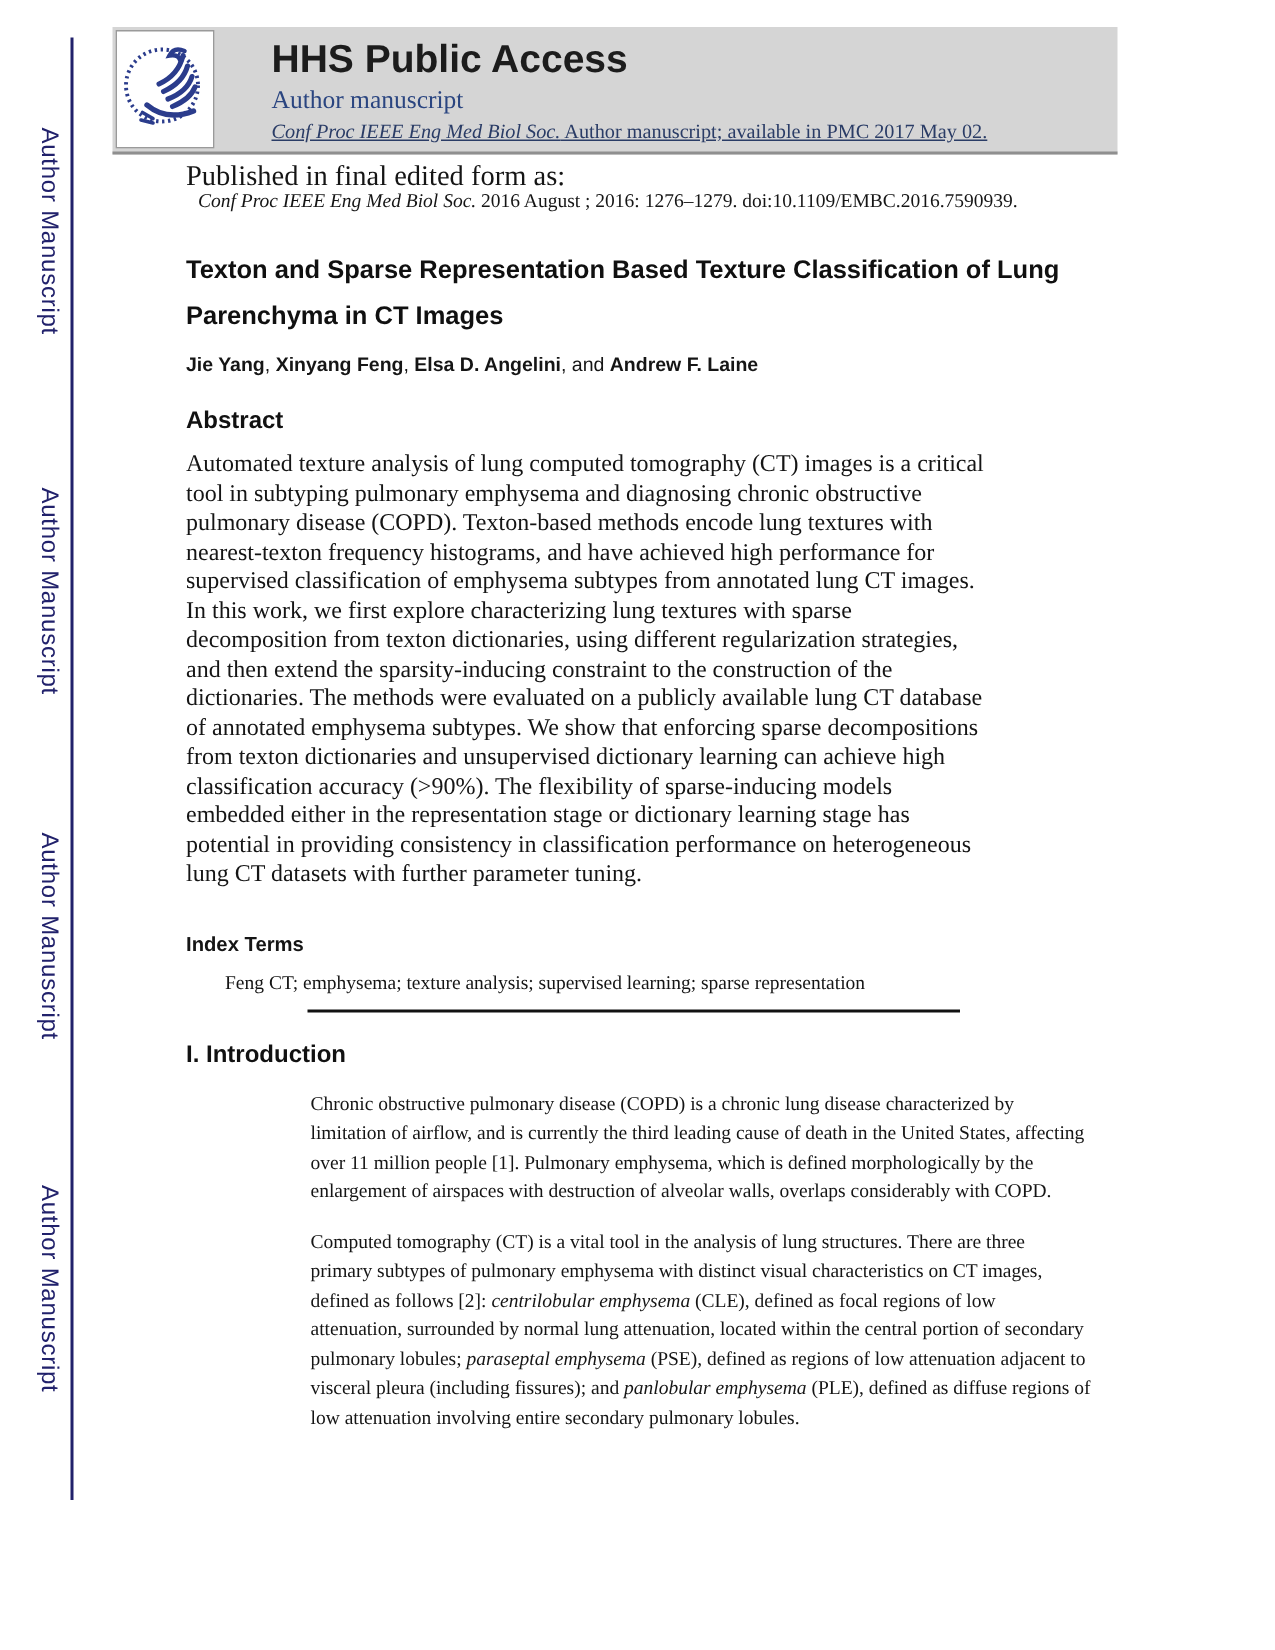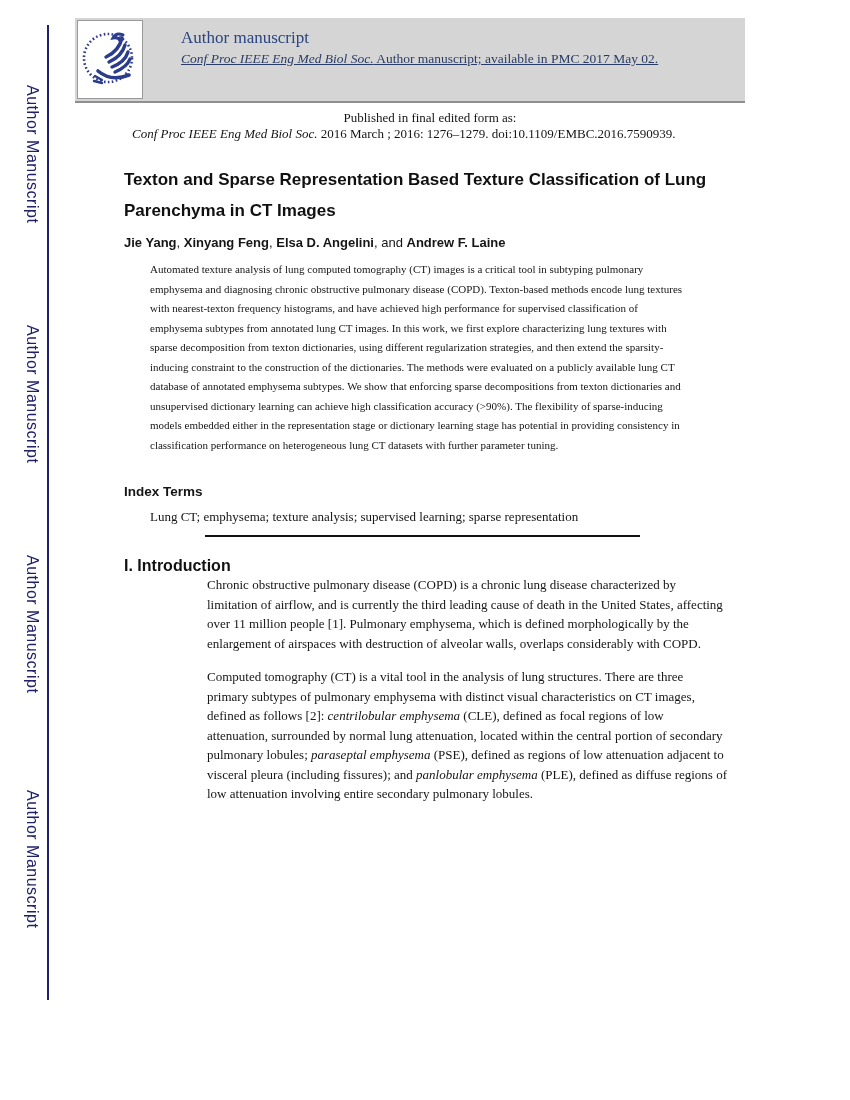--- a/index.html
+++ b/index.html
@@ -20,38 +20,38 @@
             border:1px solid #9a9a9a;box-sizing:border-box;display:flex;align-items:center;justify-content:center;}
   .banner-text{position:absolute;left:106px;top:7px;width:550px;}
   .banner-title{font-family:"Liberation Sans",sans-serif;font-weight:bold;font-size:26px;
                 line-height:29px;color:#1c1c1c;margin:0;}
   .banner-sub{font-family:"Liberation Serif",serif;font-size:17px;line-height:21px;color:#2a4580;margin-top:2px;}
   .banner-journal{font-family:"Liberation Serif",serif;font-size:13.5px;line-height:17px;color:#2a3c66;margin-top:2px;text-decoration:underline;}
   .it{font-style:italic;}
 
   
   .main{position:absolute;left:124px;top:110px;width:612px;}
-  .published-line{font-size:13px;line-height:15px;text-align:center;}
+  .published-line{font-size:19px;line-height:15px;}
   .citation-line{font-size:13px;line-height:16px;margin-left:8px;margin-top:1px;}
   .paper-title{font-family:"Liberation Sans",sans-serif;font-weight:bold;font-size:17px;
                line-height:31px;color:#101010;margin-top:22px;width:612px;}
   .authors{font-family:"Liberation Sans",sans-serif;font-size:13px;line-height:15px;margin-top:9px;}
   .authors b{font-weight:bold;}
   .affiliation{font-family:"Liberation Sans",sans-serif;font-size:13px;line-height:15px;margin-top:5px;}
   .sec-head{font-family:"Liberation Sans",sans-serif;font-weight:bold;font-size:16px;
             line-height:18px;color:#111;}
   .abstract-head{margin-top:22px;}
-  .abstract-body{margin-top:10px;margin-left:26px;width:540px;font-size:11px;line-height:19.5px;text-align:left;}
+  .abstract-body{margin-top:10px;width:540px;font-size:16px;line-height:19.5px;text-align:left;}
   .index-head{font-family:"Liberation Sans",sans-serif;font-weight:bold;font-size:13.5px;
               line-height:16px;margin-top:29px;}
   .index-terms{margin-top:9px;margin-left:26px;font-size:13px;line-height:16px;}
   .divider{margin-top:10px;margin-left:81px;width:435px;border-top:2px solid #111;}
   .intro-head{margin-top:20px;}
   .body-par{margin-left:83px;width:520px;font-size:13px;line-height:19.5px;}
-  .p1{}
+  .p1{margin-top:13px;}
   .p2{margin-top:14px;}
 </style>
 </head>
 <body>
 
 <div id="page">
 
   <div class="side-rule"></div>
   <div class="watermark wm1">Author Manuscript</div>
   <div class="watermark wm2">Author Manuscript</div>
@@ -69,39 +69,41 @@
             <path d="M44 23 Q41 34 28 40" stroke-width="3.4"></path>
             <path d="M47 30 Q44 40 31 45" stroke-width="3.4"></path>
             <path d="M49 37 Q46 45 34 50" stroke-width="3.4"></path>
             <path d="M17 49 Q30 60 48 53" stroke-width="3.6"></path>
             <path d="M14 54 l7 4 M13 59 l8 2" stroke-width="2.4"></path>
           </g>
         </svg>
       </span>
     </div>
     <div class="banner-text">
+      <div class="banner-title">HHS Public Access</div>
       <div class="banner-sub">Author manuscript</div>
       <div class="banner-journal"><span class="it">Conf Proc IEEE Eng Med Biol Soc.</span><span> Author manuscript; available in PMC 2017 May 02.</span></div>
     </div>
   </div>
 
   <div class="main">
 
     <div class="published-line">Published in final edited form as:</div>
-    <div class="citation-line"><span class="it">Conf Proc IEEE Eng Med Biol Soc.</span><span> 2016 March ; 2016: 1276–1279. doi:10.1109/EMBC.2016.7590939.</span></div>
+    <div class="citation-line"><span class="it">Conf Proc IEEE Eng Med Biol Soc.</span><span> 2016 August ; 2016: 1276–1279. doi:10.1109/EMBC.2016.7590939.</span></div>
 
     <div class="paper-title">Texton and Sparse Representation Based Texture Classification of Lung Parenchyma in CT Images</div>
 
     <div class="authors"><b>Jie Yang</b><span>, </span><b>Xinyang Feng</b><span>, </span><b>Elsa D. Angelini</b><span>, and </span><b>Andrew F. Laine</b></div>
 
 
+    <div class="sec-head abstract-head">Abstract</div>
     <div class="abstract-body">Automated texture analysis of lung computed tomography (CT) images is a critical tool in subtyping pulmonary emphysema and diagnosing chronic obstructive pulmonary disease (COPD). Texton-based methods encode lung textures with nearest-texton frequency histograms, and have achieved high performance for supervised classification of emphysema subtypes from annotated lung CT images. In this work, we first explore characterizing lung textures with sparse decomposition from texton dictionaries, using different regularization strategies, and then extend the sparsity-inducing constraint to the construction of the dictionaries. The methods were evaluated on a publicly available lung CT database of annotated emphysema subtypes. We show that enforcing sparse decompositions from texton dictionaries and unsupervised dictionary learning can achieve high classification accuracy (&gt;90%). The flexibility of sparse-inducing models embedded either in the representation stage or dictionary learning stage has potential in providing consistency in classification performance on heterogeneous lung CT datasets with further parameter tuning.</div>
 
     <div class="index-head">Index Terms</div>
-    <div class="index-terms">Lung CT; emphysema; texture analysis; supervised learning; sparse representation</div>
+    <div class="index-terms">Feng CT; emphysema; texture analysis; supervised learning; sparse representation</div>
 
     <div class="divider"></div>
 
     <div class="sec-head intro-head">I. Introduction</div>
 
     <div class="body-par p1">Chronic obstructive pulmonary disease (COPD) is a chronic lung disease characterized by limitation of airflow, and is currently the third leading cause of death in the United States, affecting over 11 million people [1]. Pulmonary emphysema, which is defined morphologically by the enlargement of airspaces with destruction of alveolar walls, overlaps considerably with COPD.</div>
 
     <div class="body-par p2"><span>Computed tomography (CT) is a vital tool in the analysis of lung structures. There are three primary subtypes of pulmonary emphysema with distinct visual characteristics on CT images, defined as follows [2]: </span><span class="it">centrilobular emphysema</span><span> (CLE), defined as focal regions of low attenuation, surrounded by normal lung attenuation, located within the central portion of secondary pulmonary lobules; </span><span class="it">paraseptal emphysema</span><span> (PSE), defined as regions of low attenuation adjacent to visceral pleura (including fissures); and </span><span class="it">panlobular emphysema</span><span> (PLE), defined as diffuse regions of low attenuation involving entire secondary pulmonary lobules.</span></div>
 
   </div>

